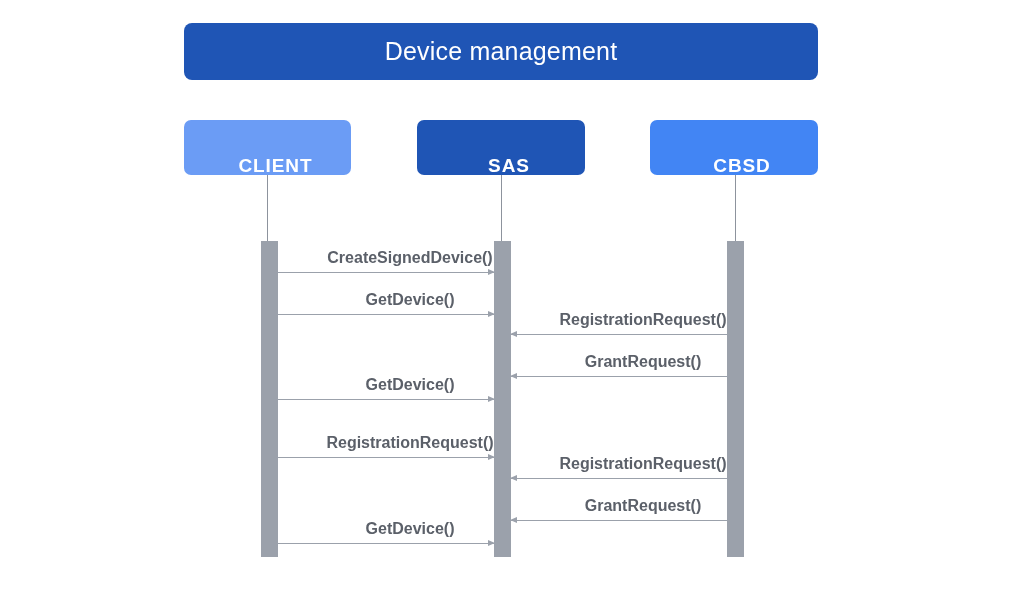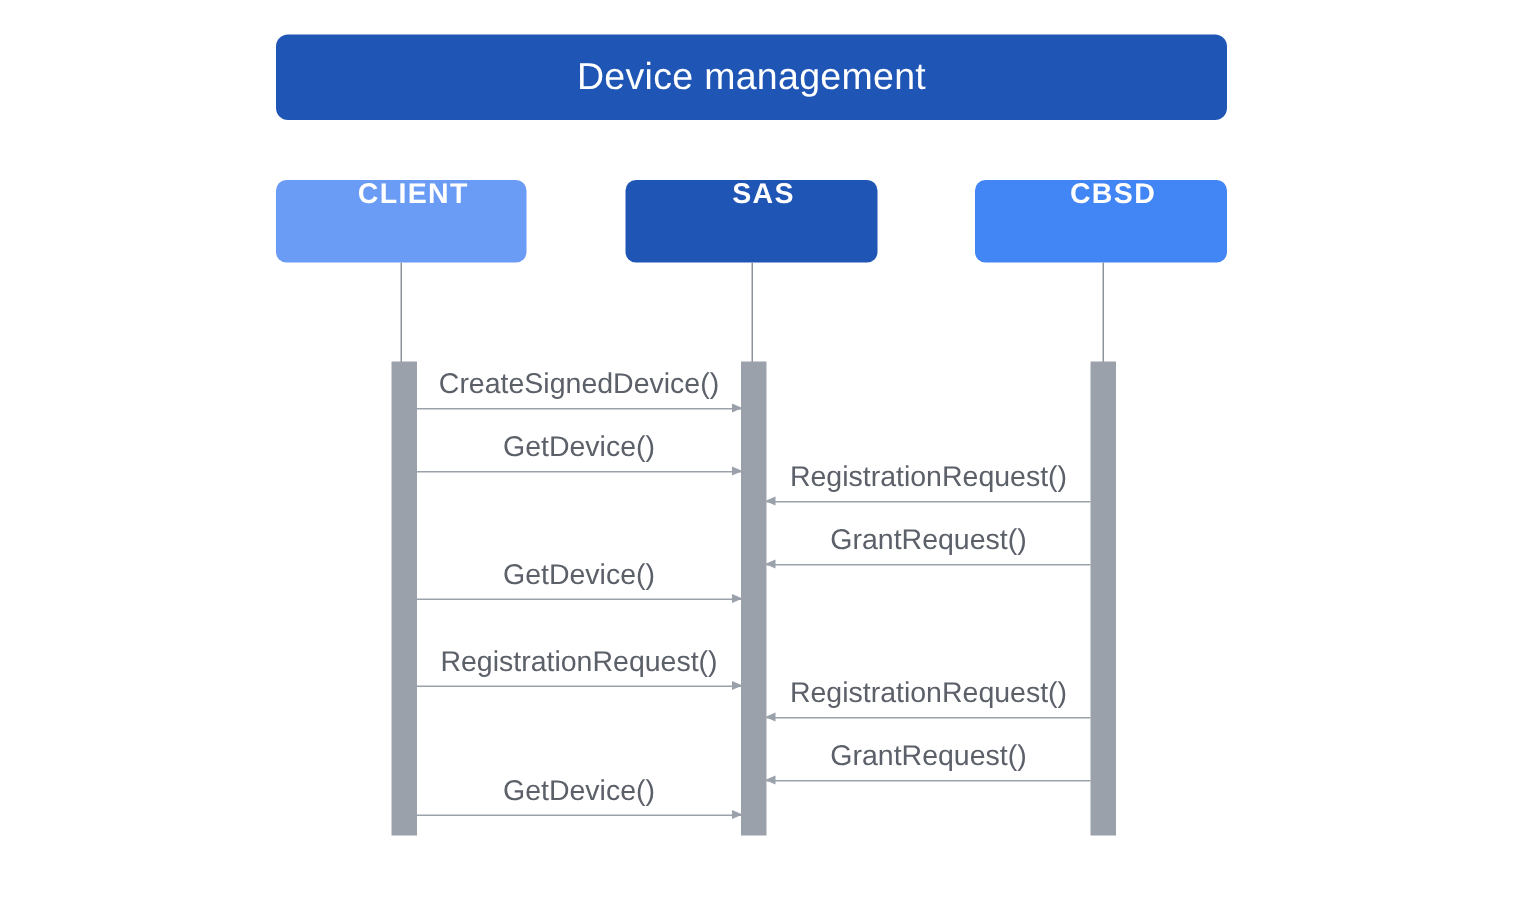--- a/index.html
+++ b/index.html
@@ -42,21 +42,21 @@
     line-height: 1;
   }
 
   
   .participant {
     position: absolute;
     top: 120px;
     height: 55px;
     border-radius: 7px;
     display: flex;
-    align-items: flex-start;
+    align-items: flex-end;
     justify-content: center;
     box-sizing: border-box;
     padding-left: 16px;
   }
   .participant .p-label {
     color: #ffffff;
     font-size: 19px;
     font-weight: 700;
     letter-spacing: 0.9px;
     line-height: 1;
@@ -104,24 +104,25 @@
   .msg-arrow.to-left {
     left: -1px;
     border-right: 7px solid #9ba1ab;
   }
   .msg-label {
     position: absolute;
     bottom: 6px;
     width: 100%;
     text-align: center;
     color: #5b6069;
-    font-size: 19px;
-    font-weight: 400;
+    font-size: 16px;
+    font-weight: 700;
     line-height: 1;
     white-space: nowrap;
+    padding-left: 24px;
   }
 </style>
 </head>
 <body>
 
 <div id="canvas">
 
   <div class="title-bar" style="background:#1f55b5;">
     <span class="title-text">Device management</span>
   </div>

